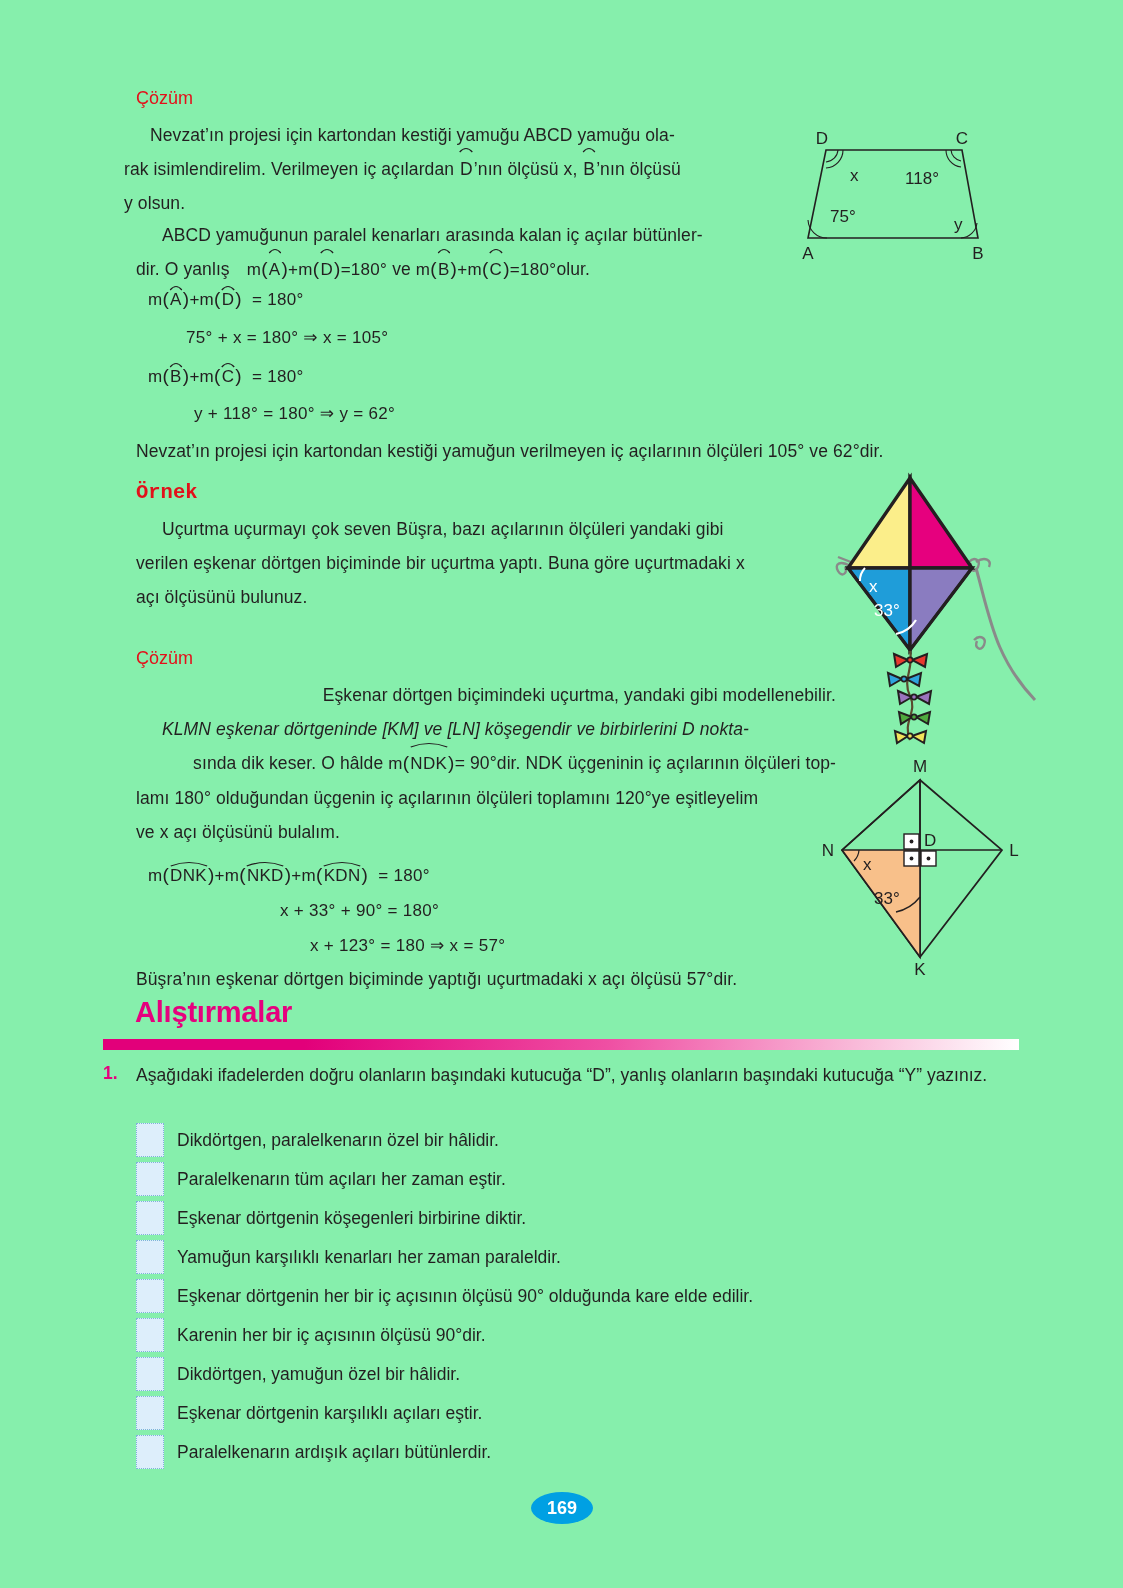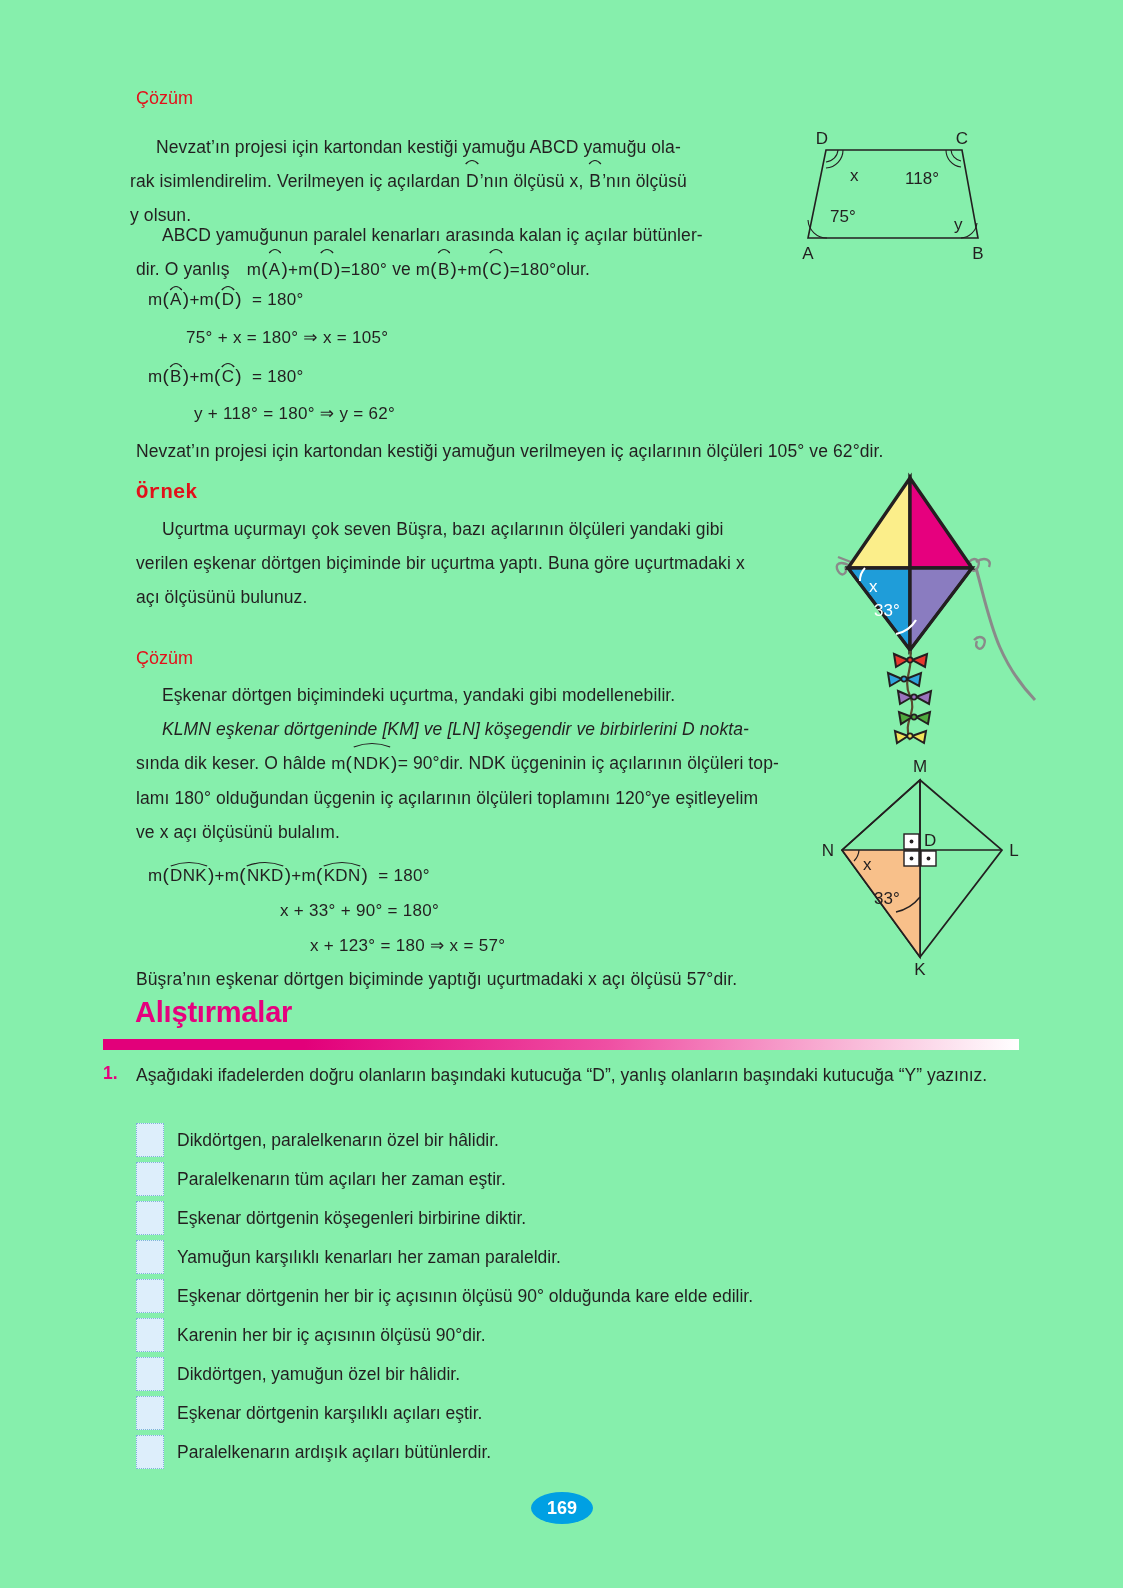--- a/index.html
+++ b/index.html
@@ -156,21 +156,21 @@
     font-family: "Liberation Sans", sans-serif;
   }
 </style>
 </head>
 <body>
 
 <div id="page">
 
   <div class="heading-red" style="left:136px; top:88px;">Çözüm</div>
 
-  <div class="tx" style="left:130px; top:118px; width:612px;margin-top:12px;">
+  <div class="tx" style="left:124px; top:118px; width:612px;">
     <div style="text-indent:26px;"><span>Nevzat’ın projesi için kartondan kestiği yamuğu ABCD yamuğu ola-</span></div>
     <div>
       <span>rak isimlendirelim. Verilmeyen iç açılardan</span>
       <span class="mhat"><svg class="cap" viewBox="0 0 14 8" preserveAspectRatio="none">
             <path d="M1 7 Q7 0 13 7" fill="none" stroke="#231f20" stroke-width="1.2"></path>
           </svg><span>D</span></span><span>’nın ölçüsü x,</span>
       <span class="mhat"><svg class="cap" viewBox="0 0 14 8" preserveAspectRatio="none">
             <path d="M1 7 Q7 0 13 7" fill="none" stroke="#231f20" stroke-width="1.2"></path>
           </svg><span>B</span></span><span>’nın ölçüsü</span>
     </div>
@@ -288,26 +288,26 @@
     <g>
       <path d="M118,268 L105,263 L107,275 Z" fill="#f2e35b" stroke="#231f20" stroke-width="2"></path>
       <path d="M122,268 L136,263 L134,275 Z" fill="#f2e35b" stroke="#231f20" stroke-width="2"></path>
       <circle cx="120" cy="268" r="2.6" fill="#f2e35b" stroke="#231f20" stroke-width="1.6"></circle>
     </g>
   </svg>
 
   <div class="heading-red" style="left:136px; top:648px;">Çözüm</div>
 
   <div class="tx" style="left:136px; top:678px; width:700px;">
-    <div style="text-indent:26px;"><span>Eşkenar dörtgen biçimindeki uçurtma, yandaki gibi modellenebilir.</span></div>
+    <div style="text-indent:26px;text-align:right;"><span>Eşkenar dörtgen biçimindeki uçurtma, yandaki gibi modellenebilir.</span></div>
   </div>
 
   <div class="tx" style="left:136px; top:712px; width:700px;">
     <div style="text-indent:26px; text-align:justify;font-style:italic;"><span>KLMN eşkenar dörtgeninde [KM] ve [LN] köşegendir ve birbirlerini D nokta-</span></div>
-    <div style="white-space:nowrap;">
+    <div style="white-space:nowrap;text-align:right;">
       <span>sında dik keser. O hâlde</span>
       <span class="math" style="position:relative;">m<span class="paren">(</span><span class="mhat"><svg class="cap" viewBox="0 0 34 8" preserveAspectRatio="none">
               <path d="M1 7 Q17 0 33 7" fill="none" stroke="#231f20" stroke-width="1.2"></path>
             </svg><span>NDK</span></span><span class="paren">)</span></span><span>= 90°dir. NDK üçgeninin iç açılarının ölçüleri top-</span>
     </div>
     <div><span>lamı 180° olduğundan üçgenin iç açılarının ölçüleri toplamını 120°ye eşitleyelim</span></div>
     <div><span>ve x açı ölçüsünü bulalım.</span></div>
   </div>
 
   <div class="math" style="left:148px; top:864px;">

